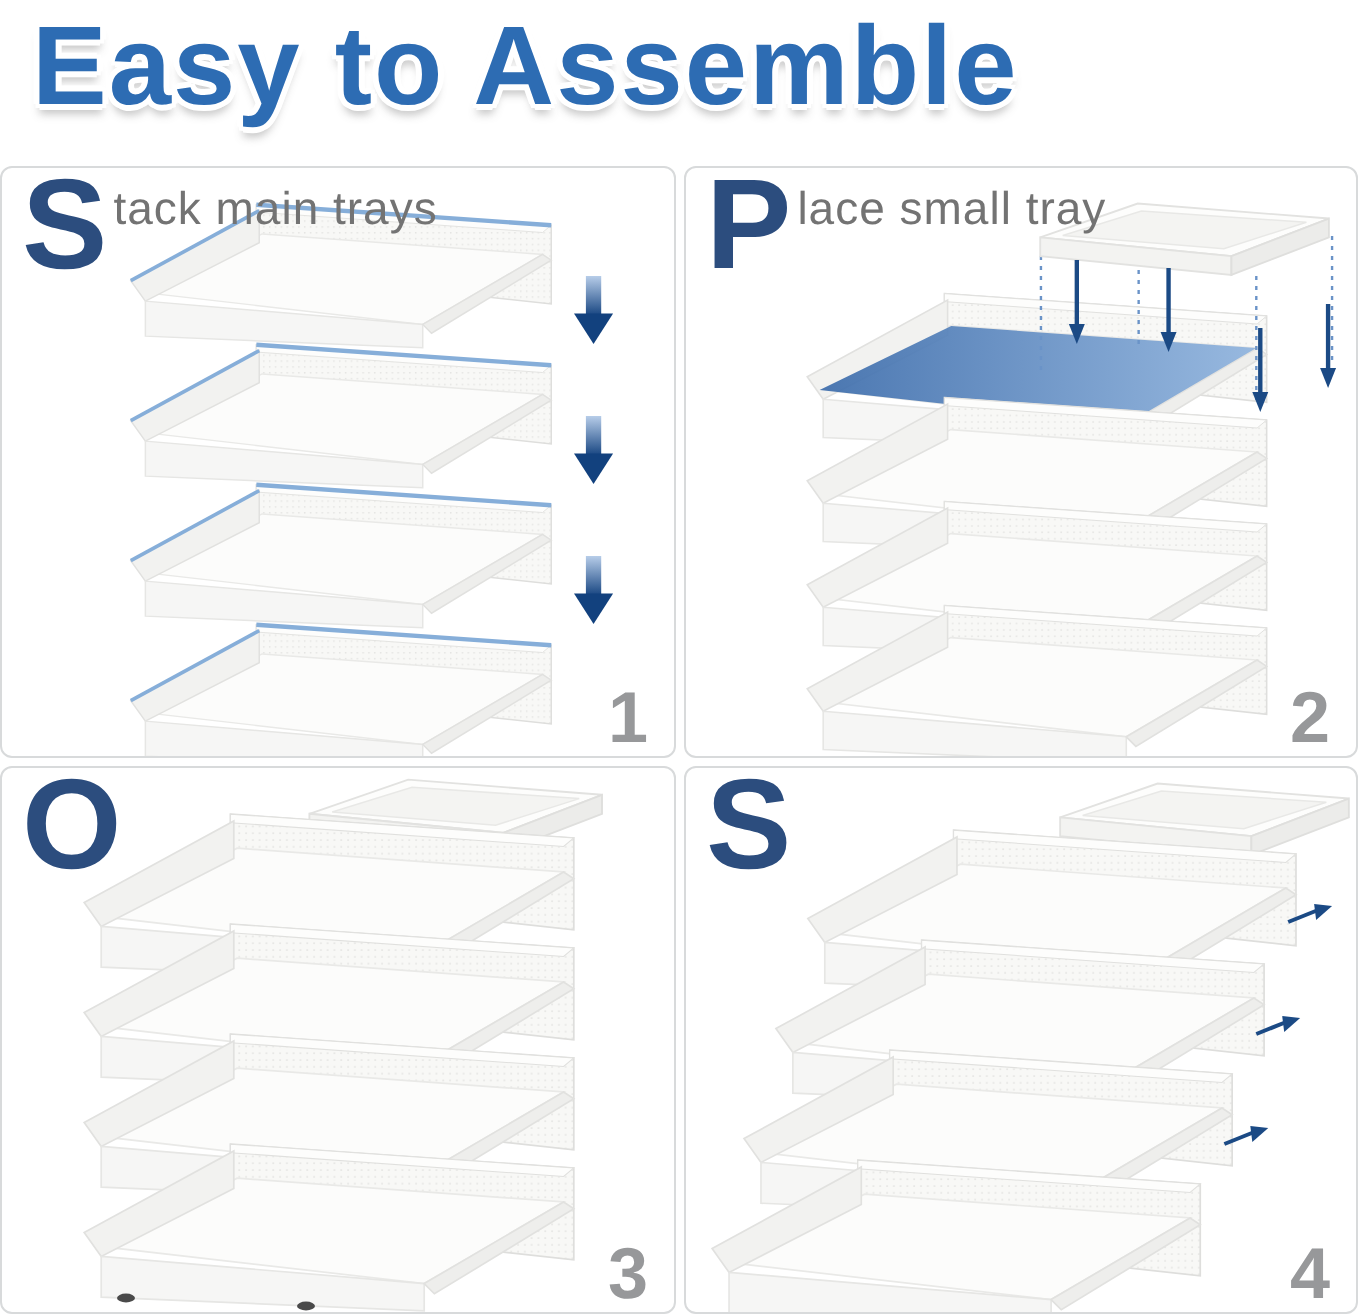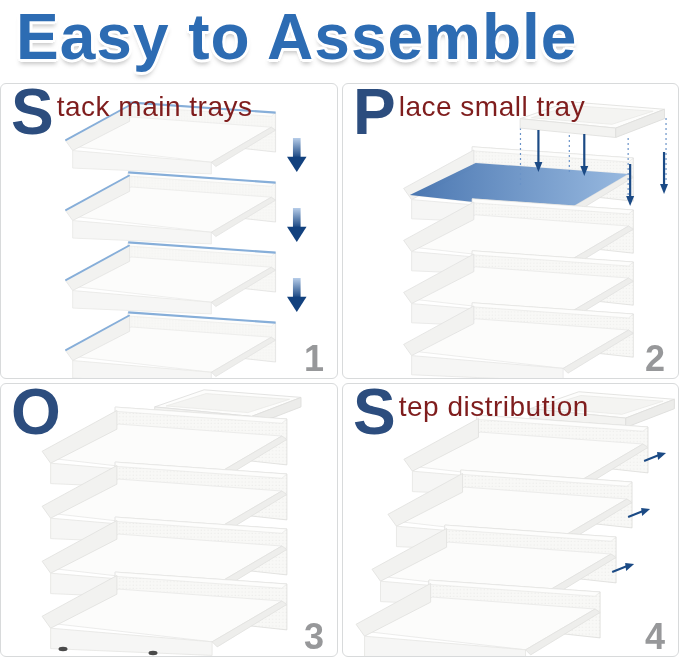--- a/index.html
+++ b/index.html
@@ -2,21 +2,21 @@
 <html><head>
 <meta charset="utf-8">
 <style>
   html,body{margin:0;padding:0;}
   body{
     width:679px;height:658px;position:relative;overflow:hidden;
     background:#ffffff;font-family:"Liberation Sans",sans-serif;
   }
   .page-title{
     position:absolute;top:2px;left:16px;margin:0;
-    font-size:64px;font-weight:bold;letter-spacing:1px;
+    font-size:56px;font-weight:bold;letter-spacing:1px;
     color:#2d6cb3;line-height:1.1;white-space:nowrap;
     text-shadow:
       -2px -2px 0 #fff, 2px -2px 0 #fff, -2px 2px 0 #fff, 2px 2px 0 #fff,
       0 -3px 0 #fff, 0 3px 0 #fff, -3px 0 0 #fff, 3px 0 0 #fff,
       0 5px 4px rgba(90,90,90,0.35);
   }
   .panel-grid{
     position:absolute;top:83px;left:0;width:679px;
     display:grid;grid-template-columns:338px 337px;
     grid-template-rows:296px 274px;gap:4px;
@@ -26,21 +26,21 @@
     border:1px solid #d8dadb;border-radius:6px;overflow:hidden;
   }
   .panel-header{
     position:absolute;top:3px;left:10px;display:flex;align-items:flex-start;z-index:2;
   }
   .dropcap{
     font-size:64px;font-weight:bold;color:#2c4d7e;line-height:0.8;
     letter-spacing:-1px;
   }
   .panel-label{
-    font-size:28px;color:#7f1d1d;margin-left:4px;margin-top:4px;letter-spacing:0.5px;
+    font-size:23px;color:#737373;margin-left:4px;margin-top:4px;letter-spacing:0.5px;
   }
   .step-number{
     position:absolute;right:13px;bottom:1px;z-index:3;
     font-size:36px;font-weight:bold;color:#97989a;line-height:1;
   }
   .illus{position:absolute;inset:0;z-index:1;}
   .illus svg{display:block;width:100%;height:100%;}
   .defs-holder{position:absolute;width:0;height:0;overflow:hidden;}
 </style>
 </head>
@@ -157,21 +157,20 @@
         <ellipse cx="62" cy="265" rx="4.5" ry="2.2" fill="#4a4a4a"></ellipse>
         <ellipse cx="152" cy="269" rx="4.5" ry="2.2" fill="#4a4a4a"></ellipse>
       </svg>
     </div>
     <span class="step-number">3</span>
   </section>
 
   <section class="panel">
     <div class="panel-header">
       <span class="dropcap">S</span>
-      <span class="panel-label">tep distribution</span>
     </div>
     <div class="illus">
       <svg viewBox="0 0 336 272" preserveAspectRatio="none">
         <use href="#smallTray" transform="translate(182,4) scale(0.94)"></use>
         <use href="#trayShape" transform="translate(56,26) scale(0.85)"></use>
         <use href="#trayShape" transform="translate(40,81) scale(0.85)"></use>
         <use href="#trayShape" transform="translate(24,136) scale(0.85)"></use>
         <use href="#trayShape" transform="translate(8,191) scale(0.85)"></use>
         <use href="#stepArrow" transform="translate(302,68)"></use>
         <use href="#stepArrow" transform="translate(286,124)"></use>

